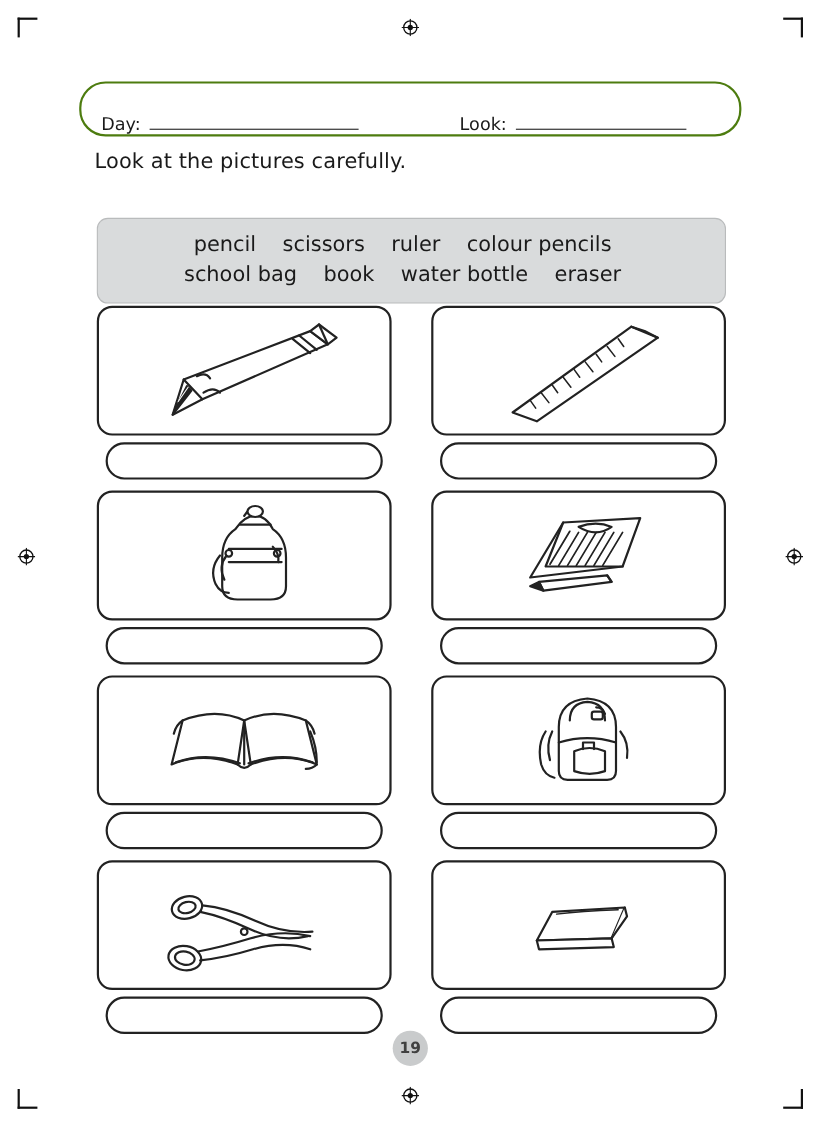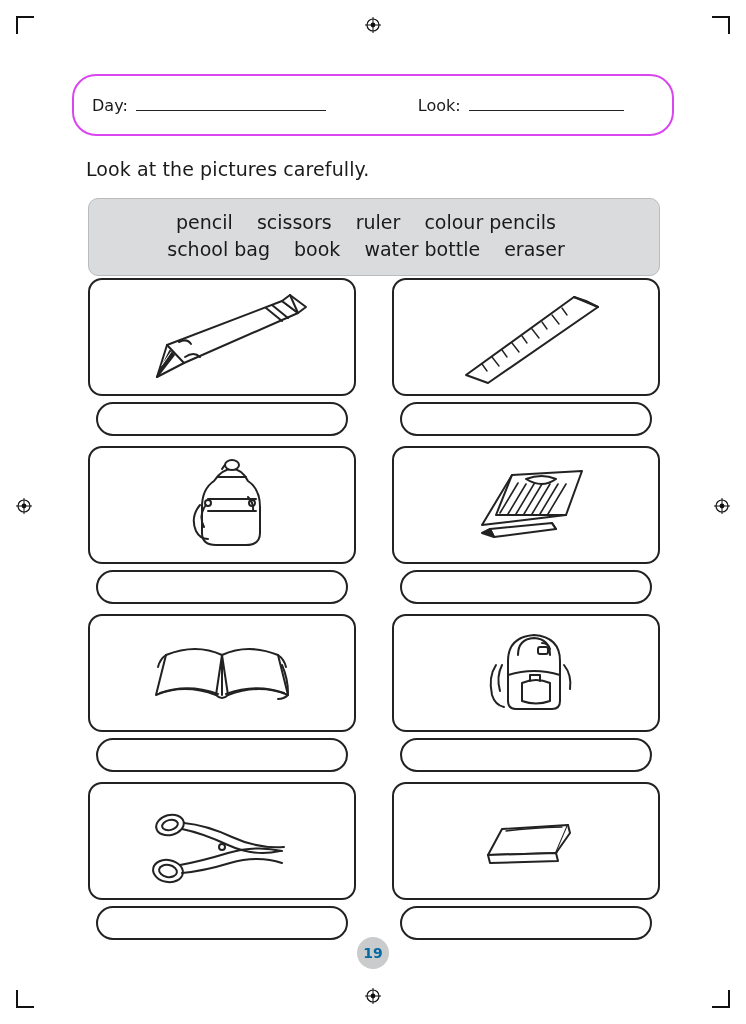--- a/index.html
+++ b/index.html
@@ -51,26 +51,26 @@
   .reg-bottom { left: 365px; top: 988px; }
   .reg-left   { left: 16px;  top: 498px; }
   .reg-right  { left: 714px; top: 498px; }
 
   
   .daydate {
     position: absolute;
     left: 72px;
     top: 74px;
     width: 602px;
-    height: 62px;
-    border: 2px solid #d946ef;
+    height: 50px;
+    border: 2px solid #4d7c0f;
     border-radius: 24px;
     box-sizing: border-box;
     display: flex;
-    align-items: center;
+    align-items: flex-end;
   }
   .dd-left {
     display: flex;
     align-items: baseline;
     margin-left: 18px;
   }
   .dd-right {
     display: flex;
     align-items: baseline;
     margin-left: 92px;
@@ -90,21 +90,20 @@
 
   
   .instructions {
     position: absolute;
     left: 86px;
     top: 134px;
     width: 600px;
     font-size: 19px;
     line-height: 1.45;
     letter-spacing: .1px;
-    margin-top: 22px;
   }
 
   
   .wordbank {
     position: absolute;
     left: 88px;
     top: 198px;
     width: 572px;
     padding: 10px 16px 12px 0;
     background: #d9dbdc;
@@ -156,21 +155,21 @@
 
   
   .pagenum {
     position: absolute;
     left: 357px;
     top: 937px;
     width: 32px;
     height: 32px;
     border-radius: 50%;
     background: #c9cbcc;
-    color: #0369a1;
+    color: #404040;
     font-size: 14px;
     font-weight: bold;
     display: flex;
     align-items: center;
     justify-content: center;
   }
 </style>
 </head>
 <body>
 

